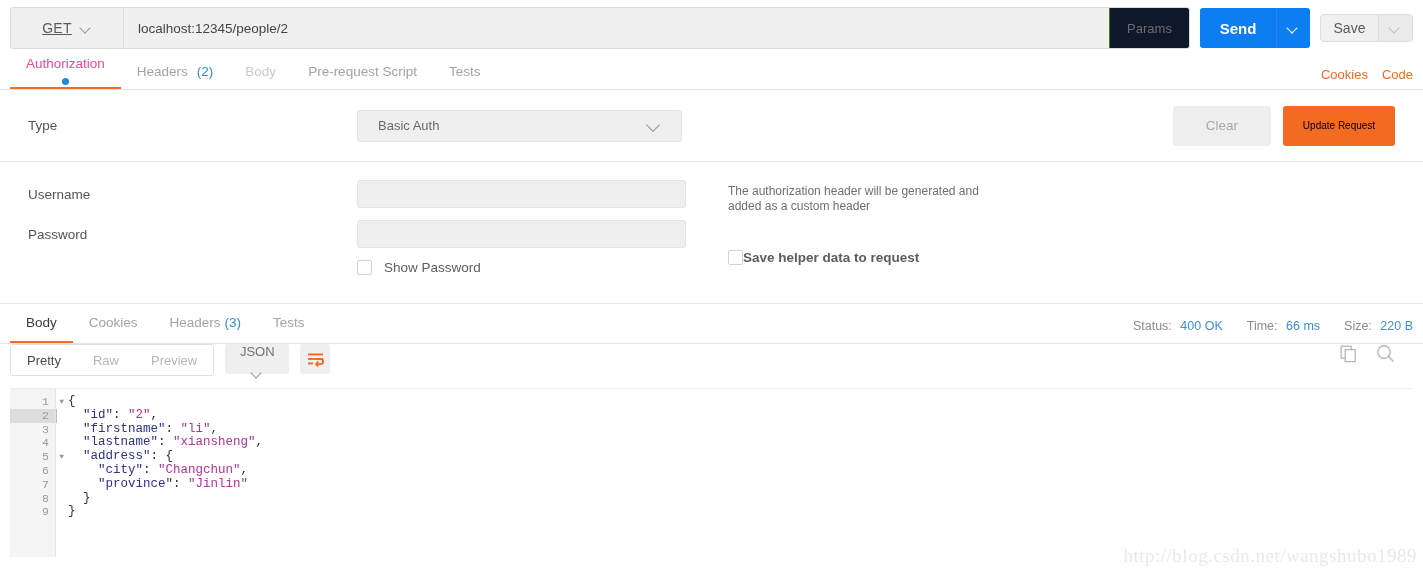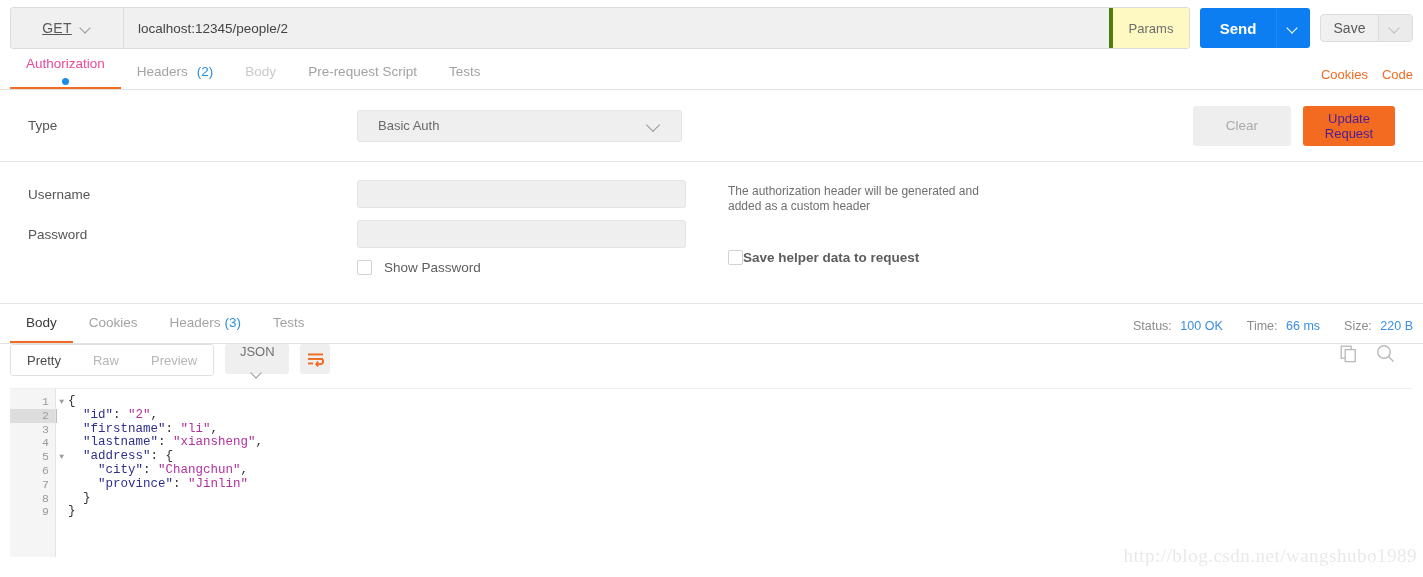--- a/index.html
+++ b/index.html
@@ -73,22 +73,22 @@
     padding: 0 14px;
     font-family: "Liberation Sans", sans-serif;
     font-size: 13.5px;
     color: #444444;
   }
   .params-btn {
     width: 80px;
     display: flex;
     align-items: center;
     justify-content: center;
-    border-left: 4px solid #4d7c0f;
-    background: #fef9c3;
+    border-left: 1px solid #4d7c0f;
+    background: #0f172a;
     color: #6d6d6d;
     font-size: 13px;
     cursor: pointer;
     box-sizing: border-box;
   }
   .send-group {
     display: flex;
     height: 40px;
     margin-left: 10px;
     border-radius: 3px;
@@ -250,27 +250,27 @@
     height: 40px;
     background: #eeeeee;
     color: #aaaaaa;
     border: none;
     border-radius: 3px;
     font-size: 13.5px;
     font-family: "Liberation Sans", sans-serif;
     cursor: pointer;
   }
   .btn-update {
-    width: 92px;
+    width: 112px;
     height: 40px;
     background: #f26b21;
-    color: #4c1d95;
+    color: #000000;
     border: none;
     border-radius: 3px;
-    font-size: 13px;
+    font-size: 10px;
     font-family: "Liberation Sans", sans-serif;
     cursor: pointer;
   }
 
   
   .creds {
     height: 142px;
     border-bottom: 1px solid #e6e6e6;
     padding: 18px 28px 0 28px;
     box-sizing: border-box;
@@ -597,21 +597,21 @@
   <div class="resp-tab">
     <span>Headers</span>
     <span class="count">(3)</span>
   </div>
   <div class="resp-tab">
     <span>Tests</span>
   </div>
   <div class="resp-meta">
     <div>
       <span class="meta-key">Status:</span>
-      <span class="meta-val">100 OK</span>
+      <span class="meta-val">400 OK</span>
     </div>
     <div>
       <span class="meta-key">Time:</span>
       <span class="meta-val">66 ms</span>
     </div>
     <div>
       <span class="meta-key">Size:</span>
       <span class="meta-val">220 B</span>
     </div>
   </div>

